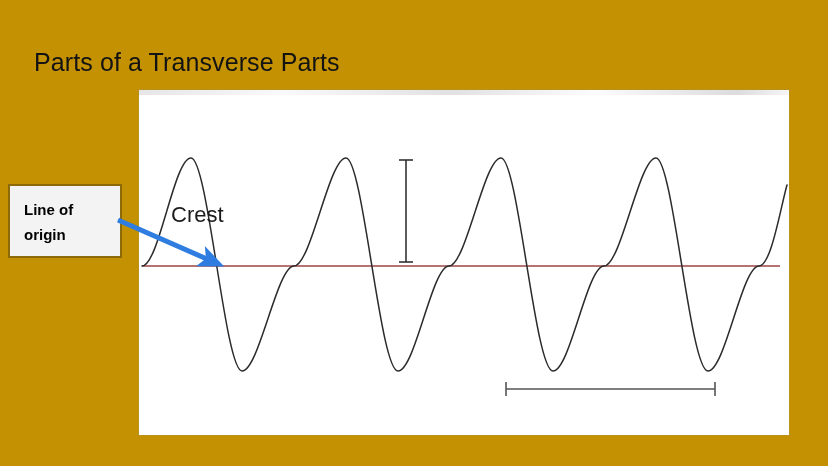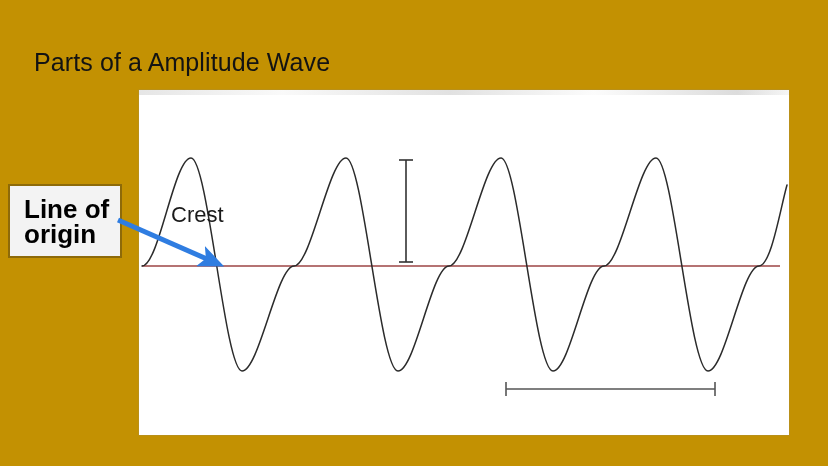--- a/index.html
+++ b/index.html
@@ -84,42 +84,42 @@
     height: 74px;
     background: #f3f3f3;
     border: 2px solid #8d6a09;
     box-sizing: border-box;
   }
   #callout-origin-text {
     position: absolute;
     left: 14px;
     top: 11px;
     width: 92px;
-    font-size: 26px;
+    font-size: 15px;
     font-weight: bold;
     line-height: 25px;
     color: #000000;
   }
 
   
   #arrow-overlay {
     position: absolute;
     left: 0;
     top: 0;
     width: 828px;
     height: 466px;
     pointer-events: none;
   }
 </style>
 </head>
 <body>
 
 <div id="slide">
 
-  <div id="slide-title">Parts of a Amplitude Wave</div>
+  <div id="slide-title">Parts of a Transverse Parts</div>
 
   <div id="figure-panel">
 
     <div id="scan-streak"></div>
 
     <svg id="figure-svg" width="650" height="345" viewBox="0 0 650 345">
 
       <line x1="3" y1="176" x2="641" y2="176" stroke="#9c4545" stroke-width="1.6"></line>
 
       <path fill="none" stroke="#2b2b2b" stroke-width="1.5" stroke-linecap="round" stroke-linejoin="round" d="M 3,176

